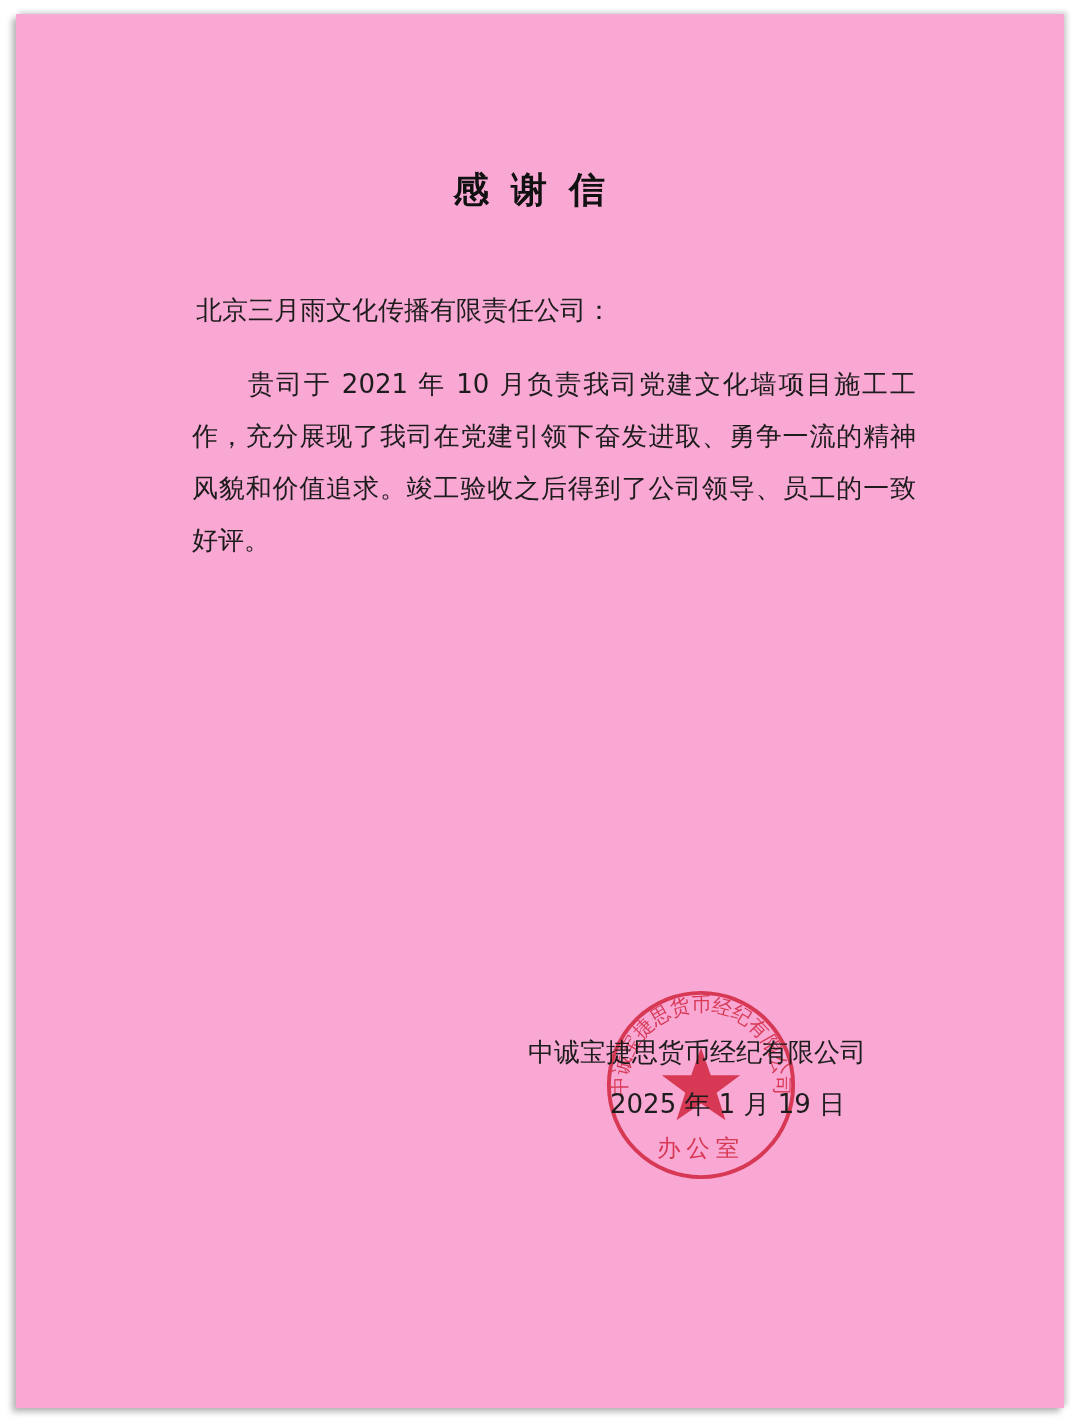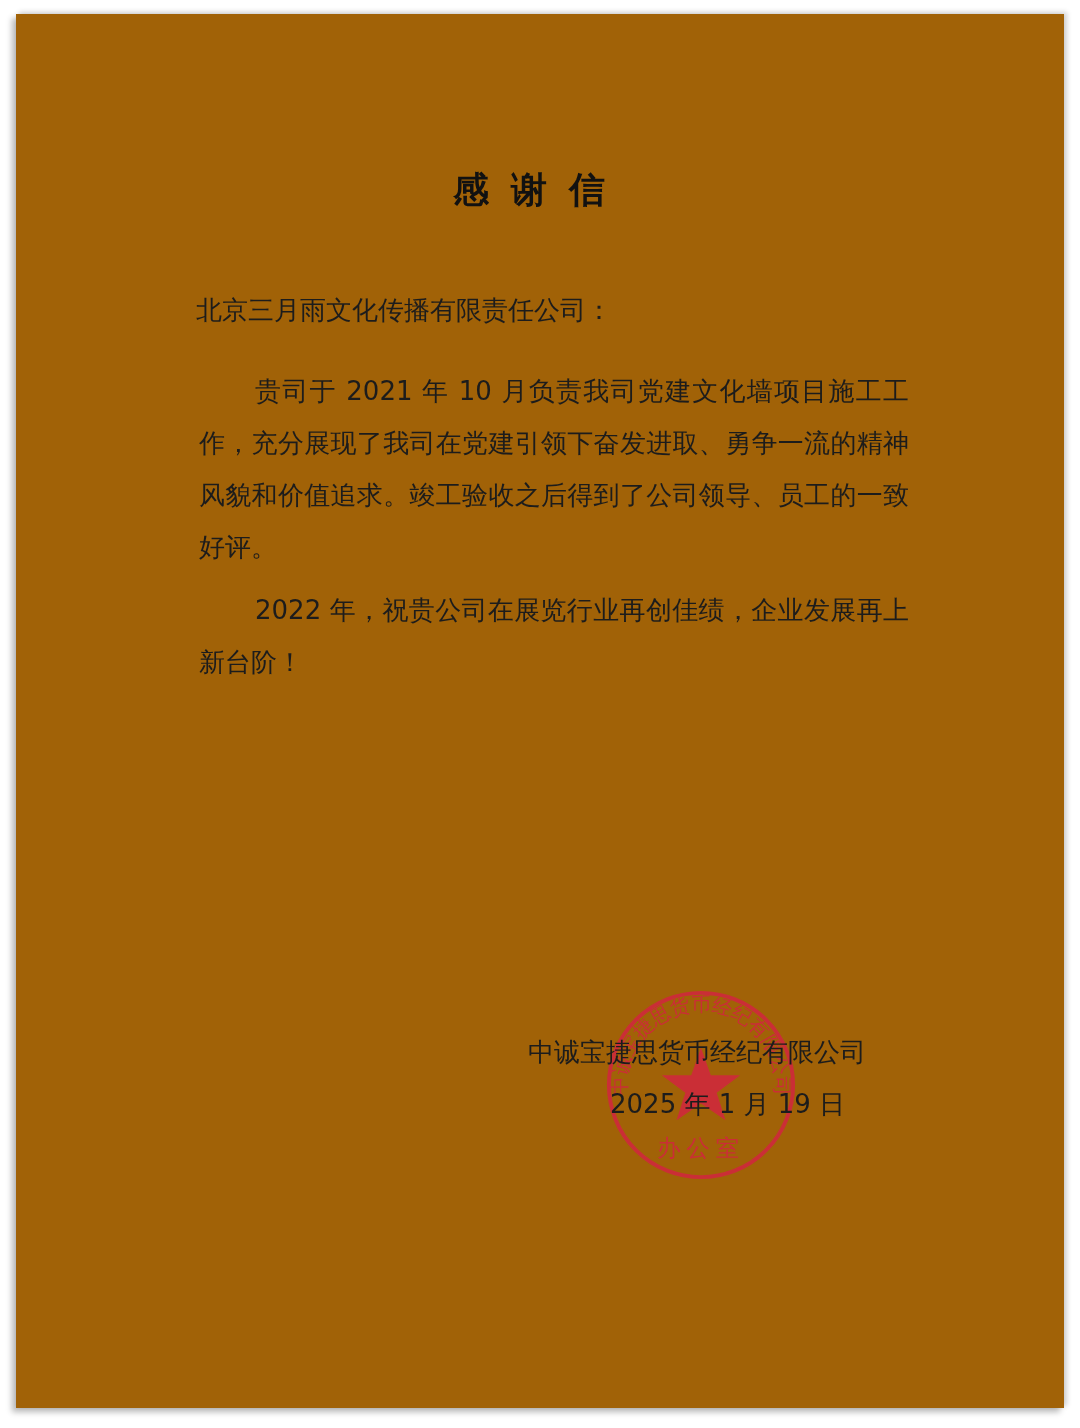--- a/index.html
+++ b/index.html
@@ -7,21 +7,21 @@
       width: 1080px; height: 1428px;
       background: #ffffff;
       position: relative;
       overflow: hidden;
       font-family: "DejaVu Serif", "Liberation Serif", serif;
     }
     .sheet {
       position: absolute;
       left: 16px; top: 14px;
       width: 1048px; height: 1394px;
-      background: #a16207;
+      background: #f9a8d4;
       box-shadow: -4px 4px 6px rgba(0,0,0,0.28), 3px -2px 5px rgba(0,0,0,0.18);
     }
     .doc-title {
       position: absolute;
       left: 0; right: 0; top: 152px;
       text-align: center;
       font-size: 36px;
       font-weight: bold;
       letter-spacing: 22px;
       color: #111;
@@ -29,21 +29,21 @@
     }
     .body-text {
       position: absolute;
       left: 172px; width: 732px;
       color: #1c1c1c;
       font-size: 26px;
       line-height: 52px;
       font-family: "DejaVu Sans", "Liberation Sans", sans-serif;
     }
     .salutation { top: 270px; margin-left: 8px; }
-    .para { text-indent: 56px; margin: 11px; text-align: justify; }
+    .para { text-indent: 56px; margin: 4px; text-align: justify; }
     .paras { top: 340px; }
     .signature {
       position: absolute;
       left: 512px; top: 1012px;
       font-size: 26px;
       line-height: 52px;
       color: #1c1c1c;
       font-family: "DejaVu Sans", "Liberation Sans", sans-serif;
       z-index: 2;
     }
@@ -59,21 +59,20 @@
 </head>
 <body>
 
 <div class="sheet">
   <div class="doc-title">感谢信</div>
 
   <div class="body-text salutation">北京三月雨文化传播有限责任公司：</div>
 
   <div class="body-text paras">
     <p class="para">贵司于 2021 年 10 月负责我司党建文化墙项目施工工作，充分展现了我司在党建引领下奋发进取、勇争一流的精神风貌和价值追求。竣工验收之后得到了公司领导、员工的一致好评。</p>
-    <p class="para">2022 年，祝贵公司在展览行业再创佳绩，企业发展再上新台阶！</p>
   </div>
 
   <svg class="stamp" viewBox="0 0 200 200">
     <defs>
       <path id="ringPath" d="M 30,130 A 76,76 0 1,1 170,130" fill="none"></path>
     </defs>
     <circle cx="100" cy="100" r="94" fill="none" stroke="#d2263f" stroke-width="4"></circle>
     <text font-size="20" fill="#d2263f" font-family="DejaVu Sans, sans-serif">
       <textPath href="#ringPath" startOffset="50%" text-anchor="middle">中诚宝捷思货币经纪有限公司</textPath>
     </text>

